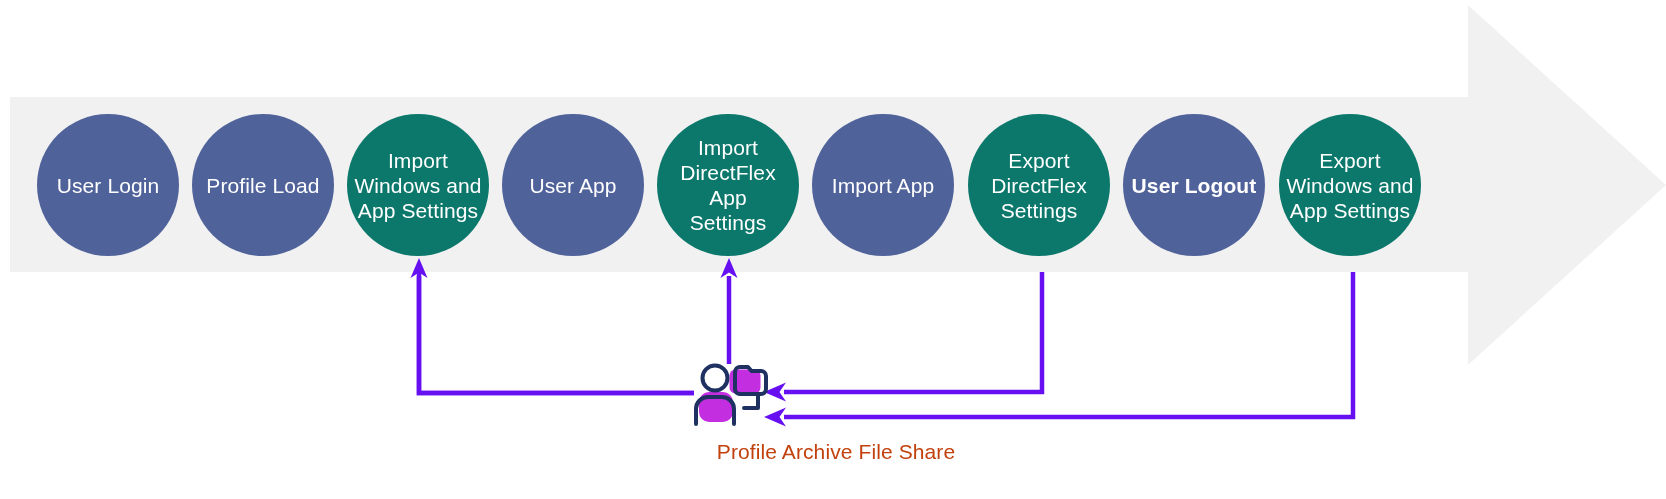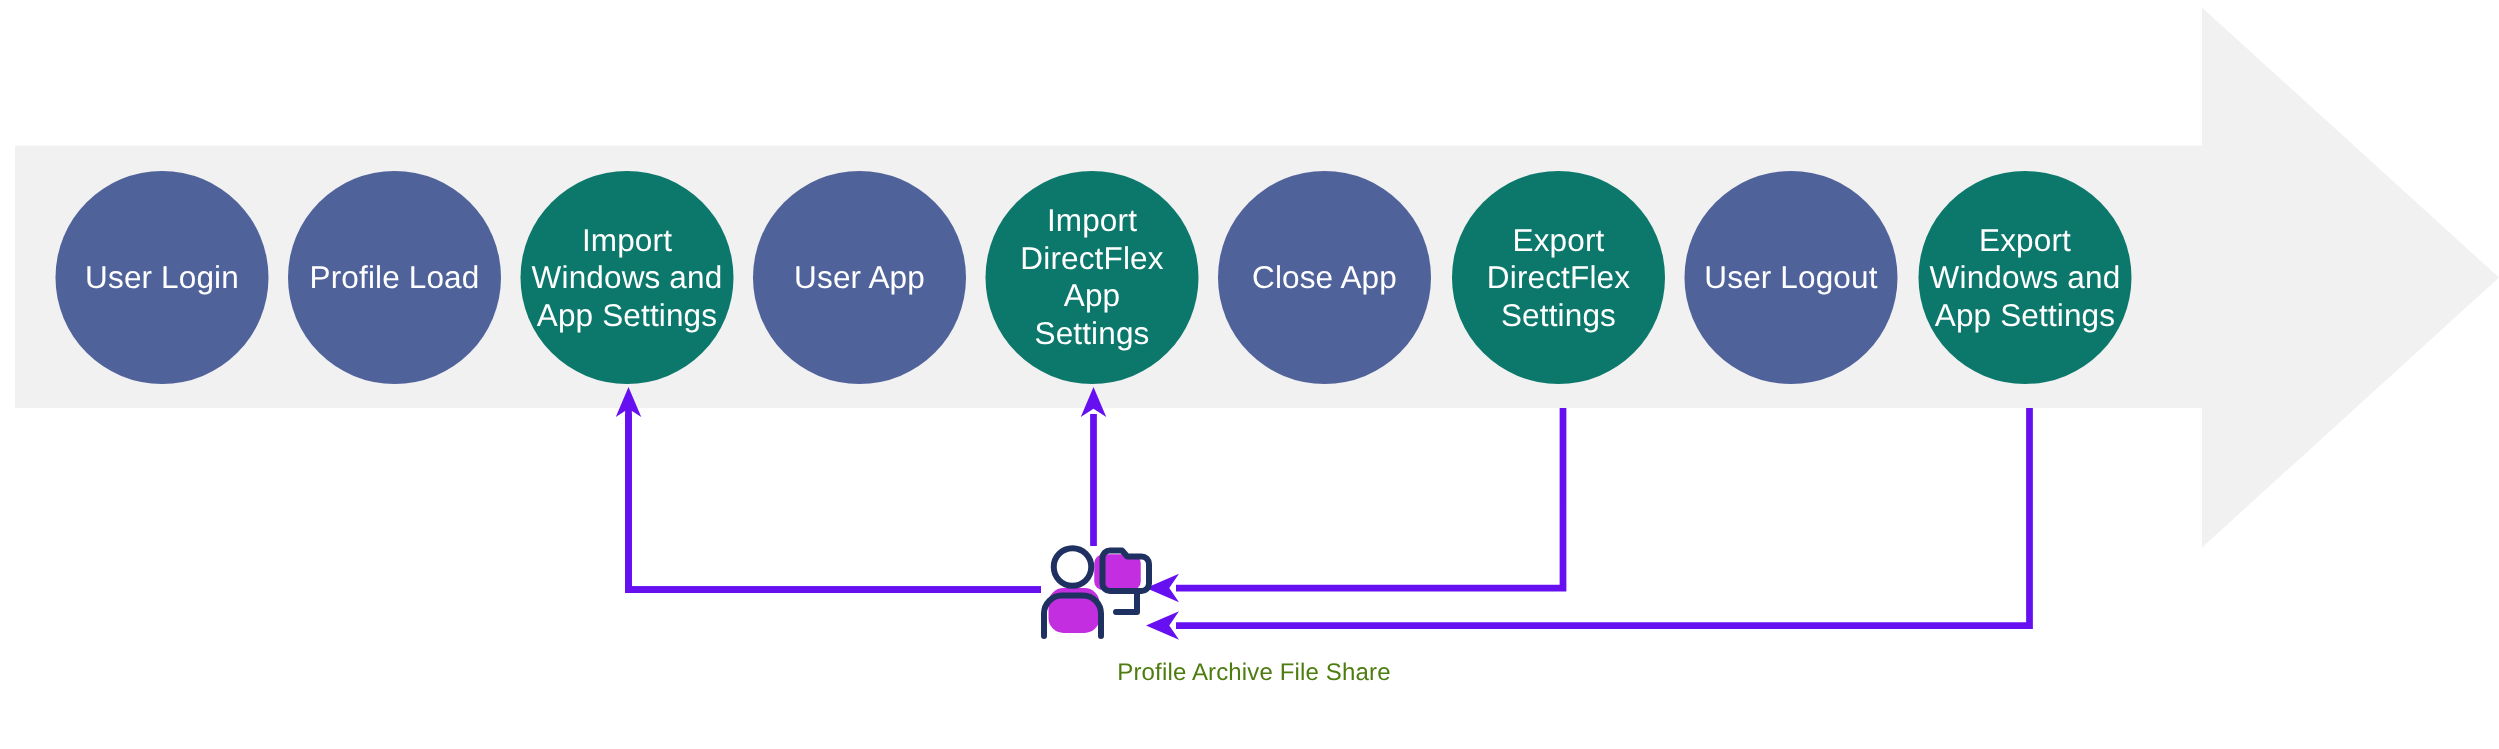--- a/index.html
+++ b/index.html
@@ -24,22 +24,22 @@
     padding:4px;
     white-space:pre-line;
   }
   .node.blue{background:#50629A;}
   .node.teal{background:#0C786C;}
   .share-label{
     position:absolute;
     left:0;right:0;
     top:440px;
     text-align:center;
-    color:#4d7c0f;
-    font-size:16px;
+    color:#c2410c;
+    font-size:21px;
     letter-spacing:.1px;
   }
   .share-label-inner{display:inline-block;transform:translateX(3px);}
 </style>
 </head>
 <body>
 
 <div id="stage">
 
   <svg class="band-svg" viewBox="0 0 1666 499">
@@ -90,27 +90,27 @@
   <div class="node teal" style="left:347px;top:114px;width:142px;height:142px;">Import
 Windows and
 App Settings</div>
 
   <div class="node blue" style="left:502px;top:114px;width:142px;height:142px;">User App</div>
 
   <div class="node teal" style="left:657px;top:114px;width:142px;height:142px;">Import
 DirectFlex App
 Settings</div>
 
-  <div class="node blue" style="left:812px;top:114px;width:142px;height:142px;">Close App</div>
+  <div class="node blue" style="left:812px;top:114px;width:142px;height:142px;">Import App</div>
 
   <div class="node teal" style="left:968px;top:114px;width:142px;height:142px;">Export
 DirectFlex
 Settings</div>
 
-  <div class="node blue" style="left:1123px;top:114px;width:142px;height:142px;">User Logout</div>
+  <div class="node blue" style="left:1123px;top:114px;width:142px;height:142px;font-weight:bold;">User Logout</div>
 
   <div class="node teal" style="left:1279px;top:114px;width:142px;height:142px;">Export
 Windows and
 App Settings</div>
 
   <div class="share-label">
     <span class="share-label-inner">Profile Archive File Share</span>
   </div>
 
 </div>

